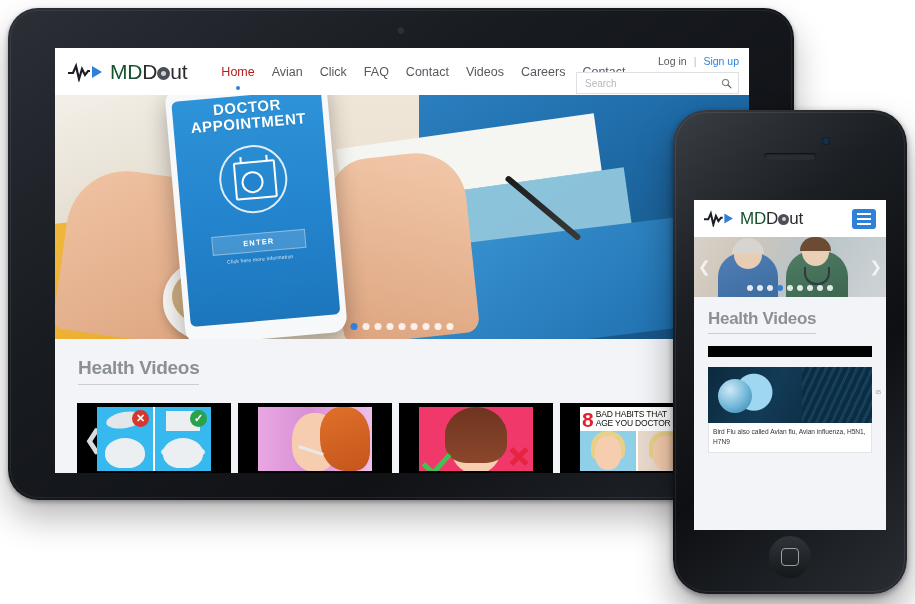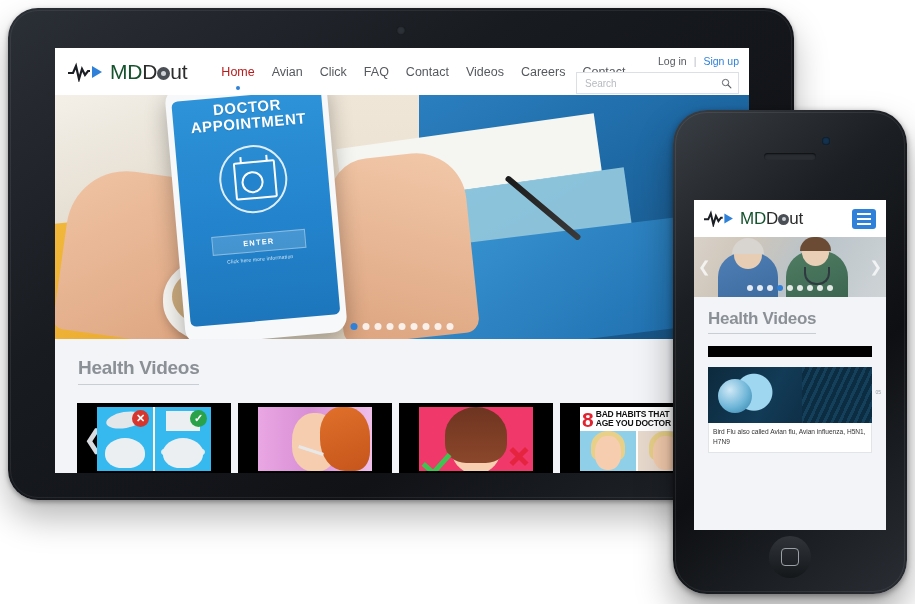--- a/index.html
+++ b/index.html
@@ -179,21 +179,21 @@
   .tick{position:absolute;left:4px;bottom:2px;width:22px;height:11px;
     border-left:5px solid #3dc451;border-bottom:5px solid #3dc451;transform:rotate(-48deg);}
   .cross{position:absolute;right:5px;bottom:6px;width:20px;height:20px;}
   .cross:before,.cross:after{content:"";position:absolute;left:0;top:9px;width:22px;height:5px;
     background:#e5243f;}
   .cross:before{transform:rotate(45deg);}
   .cross:after{transform:rotate(-45deg);}
   .t4{background:#fff;}
   .t4-head{height:24px;background:#fff;display:flex;align-items:center;padding-left:2px;}
   .t4-num{color:#e0232f;font-size:21px;font-weight:800;line-height:1;margin-right:2px;}
-  .t4-txt{font-size:8.5px;font-weight:700;color:#111;line-height:1.02;letter-spacing:-.2px;}
+  .t4-txt{font-size:8.5px;font-weight:400;color:#111;line-height:1.02;letter-spacing:-.2px;}
   .t4-imgs{display:flex;gap:2px;height:42px;}
   .t4-im{flex:1;position:relative;overflow:hidden;}
   .t4-im:nth-child(1){background:#8fd0e8;}
   .t4-im:nth-child(2){background:#e8d9cd;}
   .f4{position:absolute;left:50%;transform:translateX(-50%);top:5px;width:26px;height:34px;
     background:#f6cdae;border-radius:44%;}
   .h4{position:absolute;left:50%;transform:translateX(-50%);top:0;width:34px;height:30px;
     background:#e8d088;border-radius:50% 50% 28% 28%;}
   .car-arrow{
     position:absolute;top:50%;transform:translateY(-50%);

